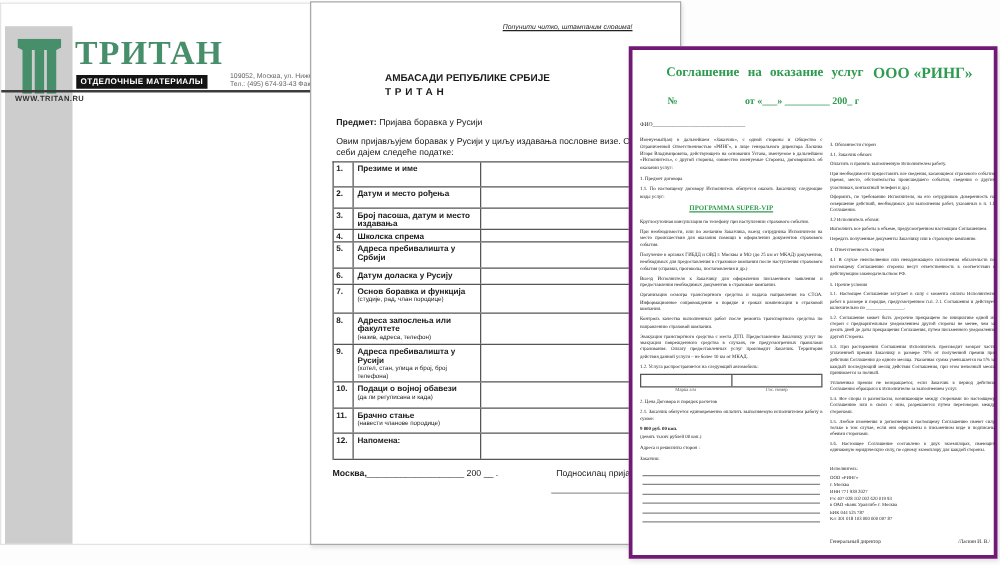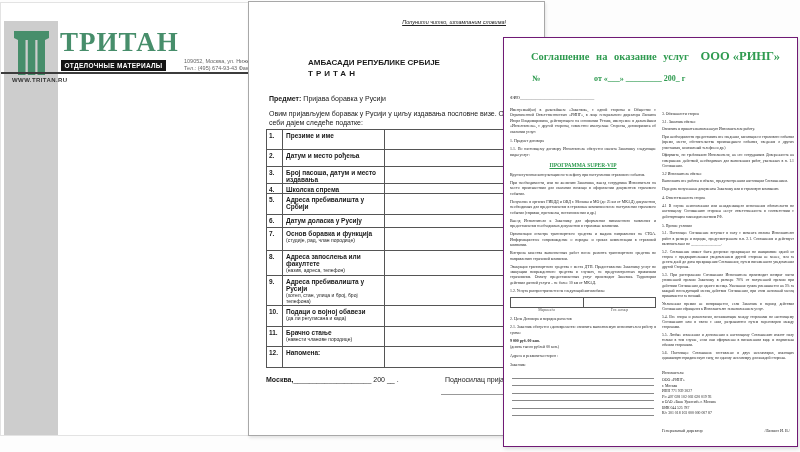--- a/index.html
+++ b/index.html
@@ -47,21 +47,21 @@
   .c-label .note { display:block; font-size:5px; font-weight:normal; color:#222; }
   .c-value { flex:1; }
   .dateline { position:absolute; left:17px; top:374px; font-size:7px; }
   .dateline .city-lbl { font-weight:bold; }
   .dateline .blank { letter-spacing:0; color:#333; }
   .sig-label { position:absolute; left:196px; top:374px; font-size:7px; }
   .sig-line { position:absolute; left:192px; top:392px; width:72px; border-bottom:1px solid #999; }
 
   
   .page3 { position:absolute; left:503px; top:37px; width:295px; height:410px; background:#fff;
-           border:1px solid #701a75; box-shadow:1px 2px 4px rgba(0,0,0,.14);
+           border:3px solid #701a75; box-shadow:1px 2px 4px rgba(0,0,0,.14);
            font-family:"Liberation Serif", serif; }
   .agr-title { position:absolute; left:27px; top:13px; font-weight:bold; font-size:10.5px;
                color:#2f9b50; word-spacing:4px; }
   .agr-company { position:absolute; right:17px; top:11px; font-weight:bold; font-size:12.5px;
                  color:#2f9b50; }
   .agr-no   { position:absolute; left:28px; top:36px; font-weight:bold; font-size:8px; color:#2f9b50; }
   .agr-date { position:absolute; left:90px; top:36px; font-weight:bold; font-size:8px; color:#2f9b50; }
   .fio { position:absolute; left:6px; top:57px; font-size:4.5px; color:#222; }
   .colL { position:absolute; left:6px; top:70px; width:146px; font-size:3.9px; line-height:1.4;
           color:#1e1e1e; }

